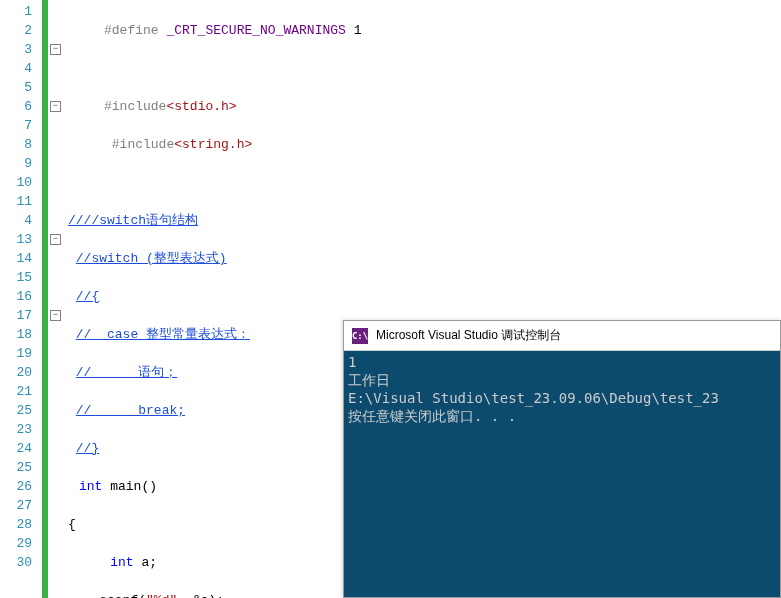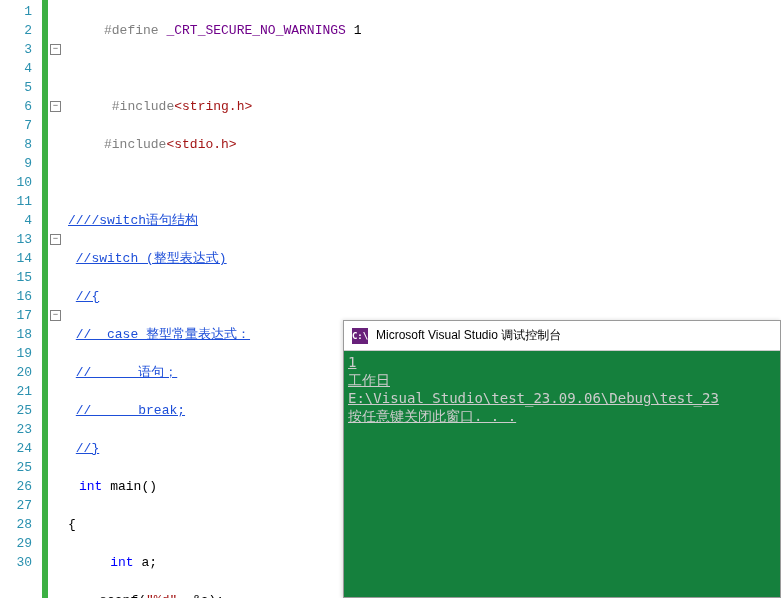--- a/index.html
+++ b/index.html
@@ -107,29 +107,28 @@
     color: #fff;
     display: flex;
     align-items: center;
     justify-content: center;
     font-size: 9px;
     font-weight: bold;
     font-family: Consolas, monospace;
   }
   .console-body {
     flex: 1;
-    background: #15803d;
+    background: #0c4a6e;
     color: #ccc;
     font-family: "NSimSun", "SimSun", Consolas, monospace;
     font-size: 14px;
     line-height: 18px;
     padding: 2px 4px;
     white-space: pre;
     overflow: hidden;
-    text-decoration: underline;
   }
 </style>
 </head>
 <body>
 
 <div class="editor">
   <div class="gutter">
     <div>1</div>
     <div>2</div>
     <div>3</div>
@@ -198,22 +197,22 @@
       <div></div>
       <div></div>
       <div></div>
       <div></div>
       <div></div>
       <div></div>
   </div>
   <div class="code">
 <div><span class="pp">#define </span><span class="mac">_CRT_SECURE_NO_WARNINGS</span><span> 1</span></div>
 <div></div>
+<div><span class="pp">#include</span><span class="ang">&lt;stdio.h&gt;</span></div>
 <div> <span class="pp">#include</span><span class="ang">&lt;string.h&gt;</span></div>
-<div><span class="pp">#include</span><span class="ang">&lt;stdio.h&gt;</span></div>
 <div></div>
 <div><span class="cmt">////switch语句结构</span></div>
 <div> <span class="cmt">//switch (整型表达式)</span></div>
 <div> <span class="cmt">//{</span></div>
 <div> <span class="cmt">//  case 整型常量表达式：</span></div>
 <div> <span class="cmt">//      语句；</span></div>
 <div> <span class="cmt">//      break;</span></div>
 <div> <span class="cmt">//}</span></div>
 <div><span class="kw">int</span><span> main()</span></div>
 <div><span>{</span></div>

